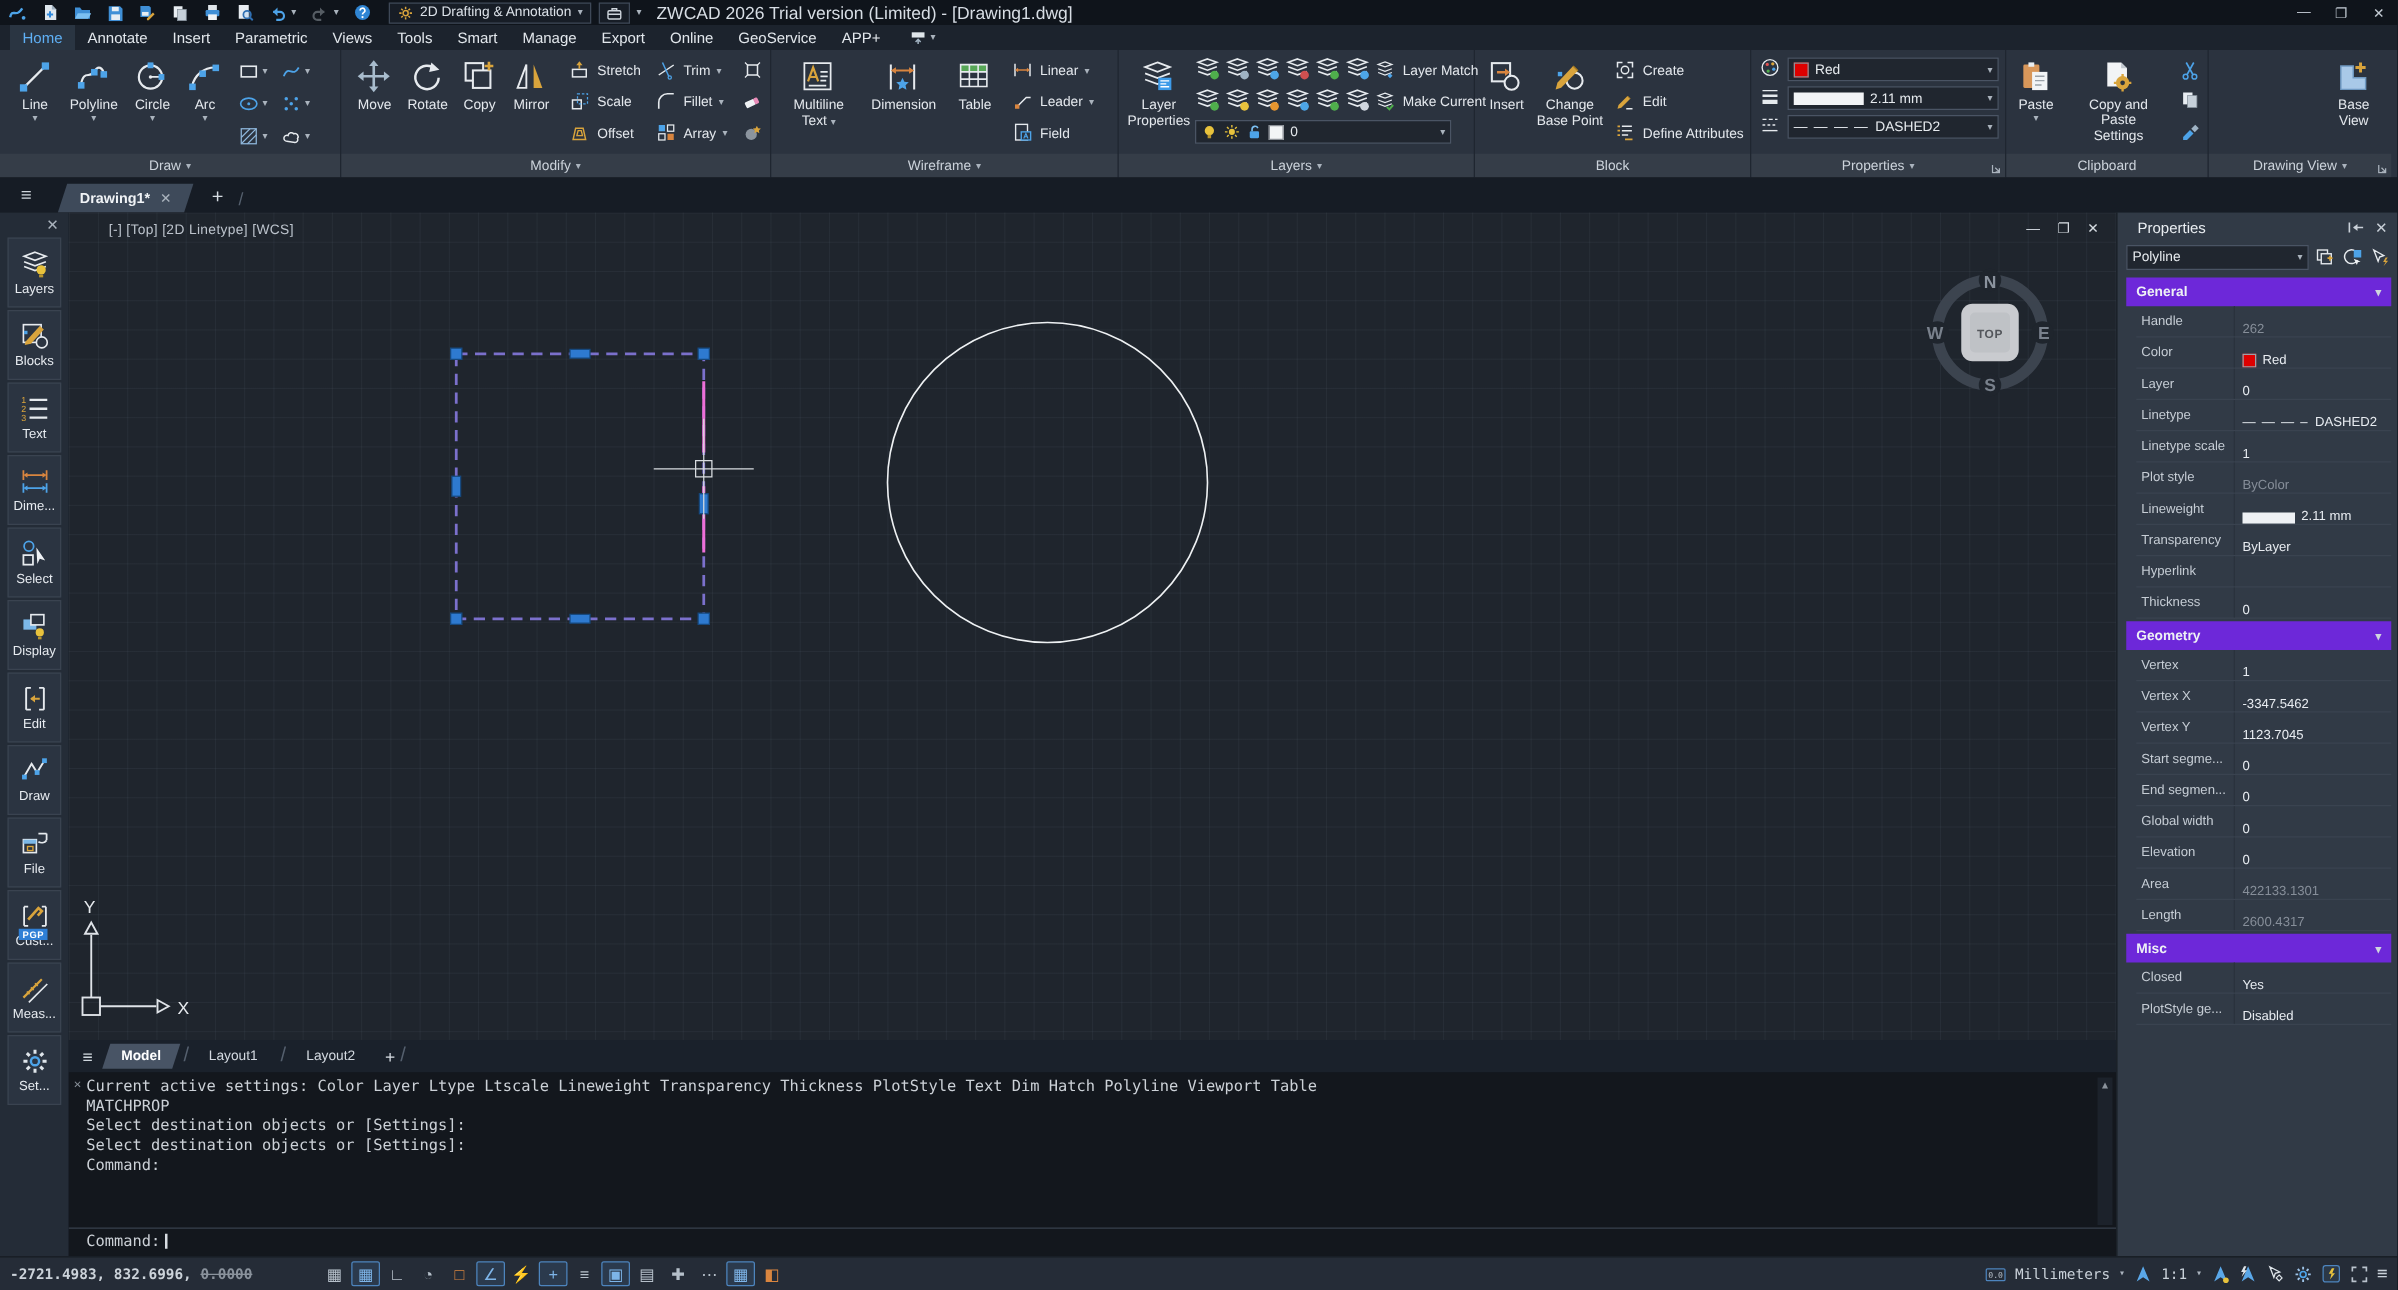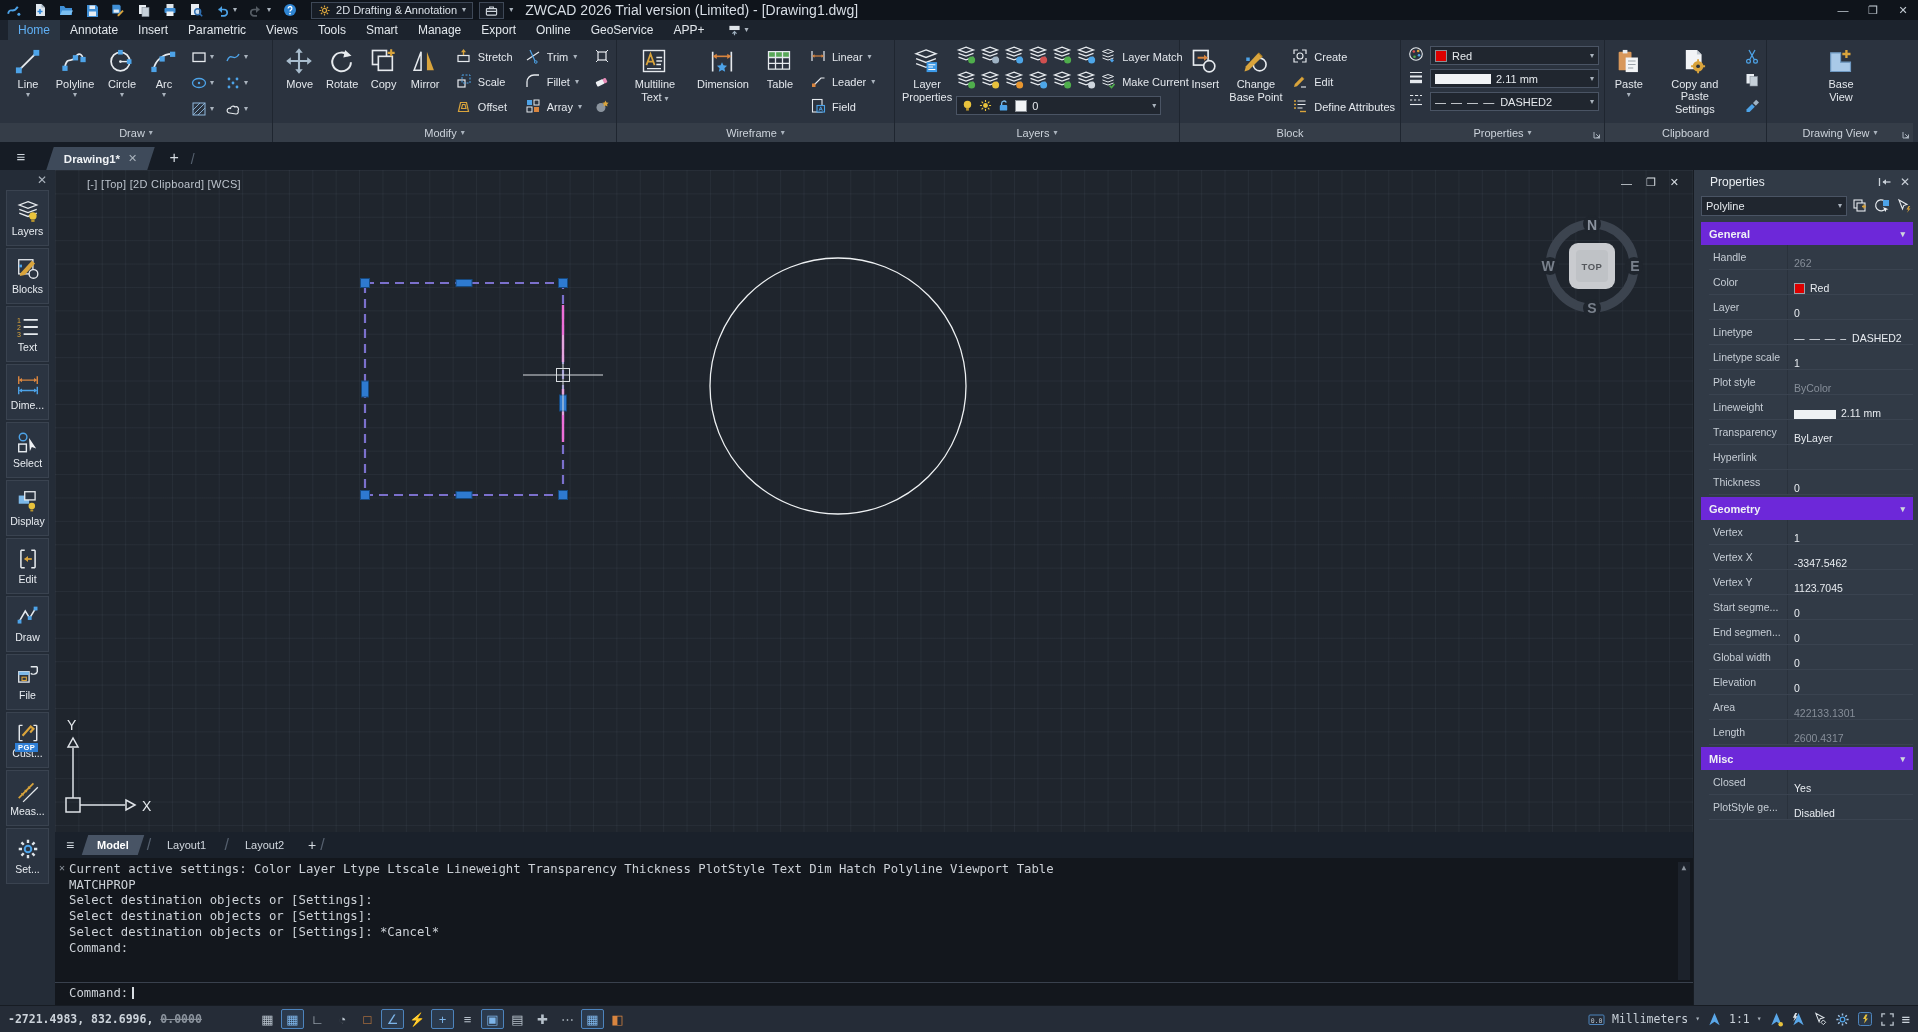--- a/index.html
+++ b/index.html
@@ -949,21 +949,21 @@
               </svg>
             </span>
         </div>
       </div>
       <div class="rlabel">
           <span>Clipboard</span>
         </div>
     </div>
 
     <div class="rpanel" style="width:146px; border-right:none">
-      <div class="rcontent" style="justify-content:center">
+      <div class="rcontent" style="justify-content:flex-end">
         <div class="rbig" style="width:50px">
           <span class="icn28">
               <svg width="28" height="28" viewBox="0 0 24 24">
                 <path d="M4 5h8.5v8H21v8H4z" fill="#a9c9e8" stroke="#6f99c2" stroke-width="1"></path>
                 <path d="M17.5 2.5v7M14 6h7" stroke="#d9a43c" stroke-width="2"></path>
               </svg>
             </span>
           <span>Base</span>
             <span>View</span>
         </div>
@@ -1121,21 +1121,21 @@
                 <path d="M11 2.5v3M11 16.5v3M2.5 11h3M16.5 11h3M5 5l2.1 2.1M14.9 14.9L17 17M17 5l-2.1 2.1M7.1 14.9L5 17"></path>
               </g>
             </svg>
           </span>
           <div class="lbl">Set...</div>
         </div>
       </div>
   </div>
 
   <div class="canvas">
-    <div class="vplabel">[-] [Top] [2D Clipboard] [WCS]</div>
+    <div class="vplabel">[-] [Top] [2D Linetype] [WCS]</div>
     <div class="vpctl">
       <span>—</span>
       <span>❐</span>
       <span>✕</span>
     </div>
 
     <svg id="shapes" width="1638" height="662">
         <circle cx="783" cy="216" r="128" fill="none" stroke="#eef1f3" stroke-width="1.3"></circle>
         <rect x="310" y="113" width="198" height="212" fill="none" stroke="#7b70cc" stroke-width="2.2" stroke-dasharray="9 6"></rect>
         <line x1="508" y1="135" x2="508" y2="192" stroke="#ee6fd8" stroke-width="2.4"></line>
@@ -1200,21 +1200,20 @@
     <div class="lt-slash">/</div>
   </div>
 
   <div class="cmd">
     <span class="cmd-close">✕</span>
     <div class="cmd-hist" id="cmd-hist">
         <div>Current active settings: Color Layer Ltype Ltscale Lineweight Transparency Thickness PlotStyle Text Dim Hatch Polyline Viewport Table</div>
         <div>MATCHPROP</div>
         <div>Select destination objects or [Settings]:</div>
         <div>Select destination objects or [Settings]:</div>
-        <div>Select destination objects or [Settings]: *Cancel*</div>
         <div>Command:</div>
       </div>
     <div class="cmd-scroll">
         <span class="up">▲</span>
       </div>
     <div class="cmd-sep"></div>
     <div class="cmd-input">
       <span>Command:</span><span class="caret"></span>
     </div>
   </div>

